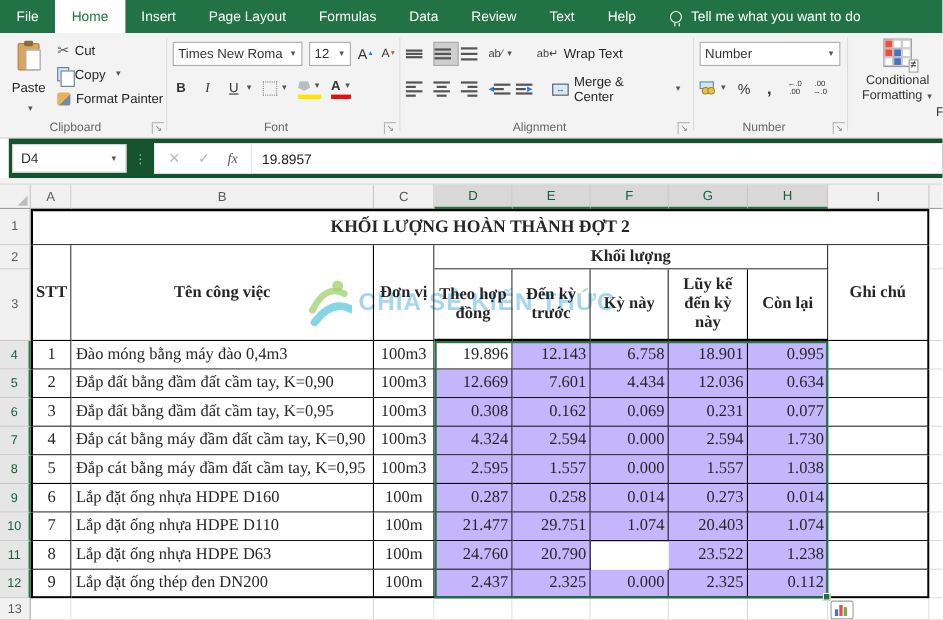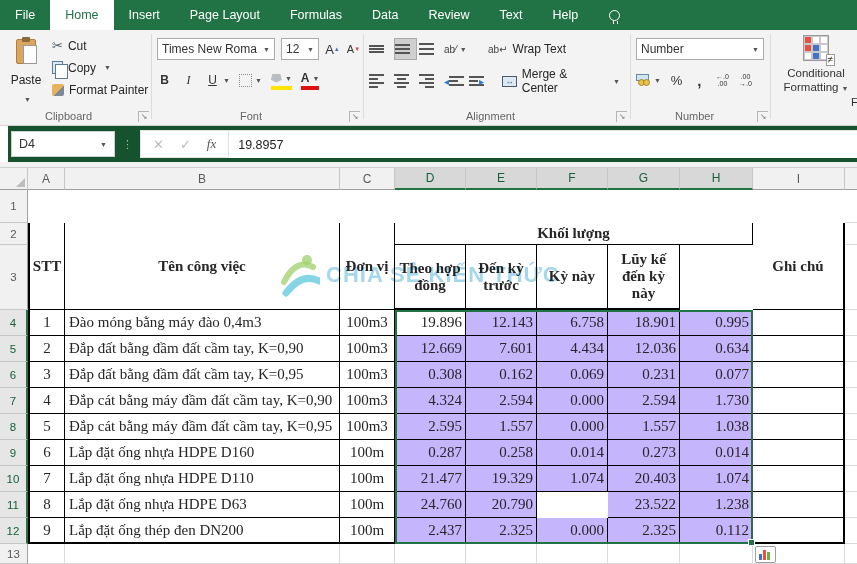--- a/index.html
+++ b/index.html
@@ -134,20 +134,21 @@
         <div class="tab">Insert</div>
         <div class="tab">Page Layout</div>
         <div class="tab">Formulas</div>
         <div class="tab">Data</div>
         <div class="tab">Review</div>
         <div class="tab">Text</div>
         <div class="tab">Help</div>
       </div>
     <div class="tellme">
       <span class="bulb"></span>
+      <span>Tell me what you want to do</span>
     </div>
   </div>
 
   <div class="ribbon">
 
     <div class="group" style="left:0;width:151px">
       <div class="paste">
         <span class="clipic"></span>
         <span>Paste</span>
         <span class="caret">▼</span>
@@ -359,29 +360,31 @@
     </div>
     <div class="finput">19.8957</div>
   </div>
   <div class="gapstrip"></div>
 
   <div class="sheet">
     <div class="grid" id="sheet-grid">
       <div class="corner"></div>
       <div class="jhead"></div>
 
+      <div class="t-title serif">KHỐI LƯỢNG HOÀN THÀNH ĐỢT 2</div>
 
       <div class="hc serif bl h-stt">STT</div>
       <div class="hc serif h-task">Tên công việc</div>
       <div class="hc serif h-unit">Đơn vị</div>
       <div class="hc serif h-group">Khối lượng</div>
       <div class="hc serif h-d bb">Theo hợp đồng</div>
       <div class="hc serif h-e bb">Đến kỳ trước</div>
       <div class="hc serif h-f bb">Kỳ này</div>
       <div class="hc serif h-g bb">Lũy kế đến kỳ này</div>
+      <div class="hc serif h-h bb">Còn lại</div>
       <div class="hc serif br h-note">Ghi chú</div>
     <div class="colh" style="grid-area: 1 / 2;">A</div>
         <div class="colh" style="grid-area: 1 / 3;">B</div>
         <div class="colh" style="grid-area: 1 / 4;">C</div>
         <div class="colh sel" style="grid-area: 1 / 5;">D</div>
         <div class="colh sel" style="grid-area: 1 / 6;">E</div>
         <div class="colh sel" style="grid-area: 1 / 7;">F</div>
         <div class="colh sel" style="grid-area: 1 / 8;">G</div>
         <div class="colh sel" style="grid-area: 1 / 9;">H</div>
         <div class="colh" style="grid-area: 1 / 10;">I</div>
@@ -449,21 +452,21 @@
         <div class="tc serif num selc" style="grid-area: 10 / 5;">0.287</div>
         <div class="tc serif num selc" style="grid-area: 10 / 6;">0.258</div>
         <div class="tc serif num selc" style="grid-area: 10 / 7;">0.014</div>
         <div class="tc serif num selc" style="grid-area: 10 / 8;">0.273</div>
         <div class="tc serif num selc" style="grid-area: 10 / 9;">0.014</div>
         <div class="tc note" style="grid-area: 10 / 10;"></div>
         <div class="tc serif stt" style="grid-area: 11 / 2;">7</div>
         <div class="tc serif task" style="grid-area: 11 / 3;">Lắp đặt ống nhựa HDPE D110</div>
         <div class="tc serif unit" style="grid-area: 11 / 4;">100m</div>
         <div class="tc serif num selc" style="grid-area: 11 / 5;">21.477</div>
-        <div class="tc serif num selc" style="grid-area: 11 / 6;">19.329</div>
+        <div class="tc serif num selc" style="grid-area: 11 / 6;">29.751</div>
         <div class="tc serif num selc" style="grid-area: 11 / 7;">1.074</div>
         <div class="tc serif num selc" style="grid-area: 11 / 8;">20.403</div>
         <div class="tc serif num selc" style="grid-area: 11 / 9;">1.074</div>
         <div class="tc note" style="grid-area: 11 / 10;"></div>
         <div class="tc serif stt" style="grid-area: 12 / 2;">8</div>
         <div class="tc serif task" style="grid-area: 12 / 3;">Lắp đặt ống nhựa HDPE D63</div>
         <div class="tc serif unit" style="grid-area: 12 / 4;">100m</div>
         <div class="tc serif num selc" style="grid-area: 12 / 5;">24.760</div>
         <div class="tc serif num selc" style="grid-area: 12 / 6;">20.790</div>
         <div class="tc serif num selc" style="grid-area: 12 / 7; margin-top: 48px;">2.732</div>

